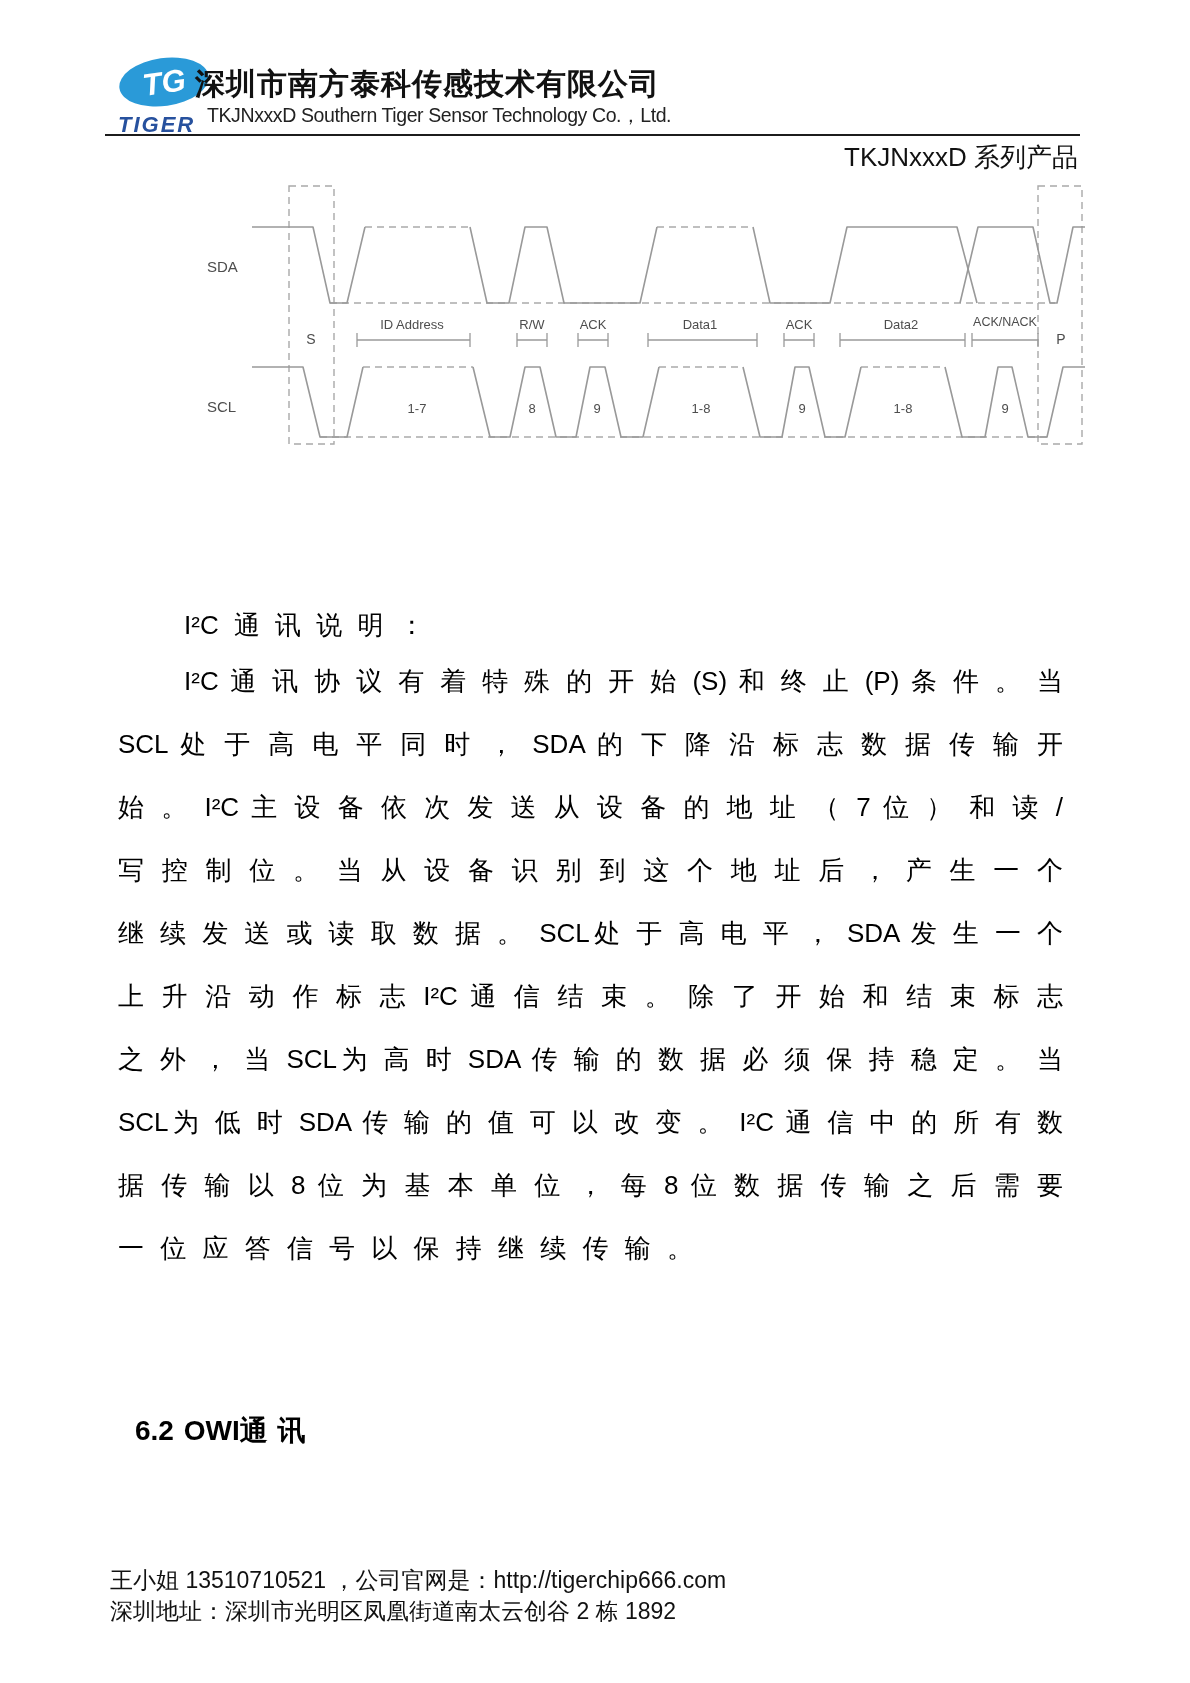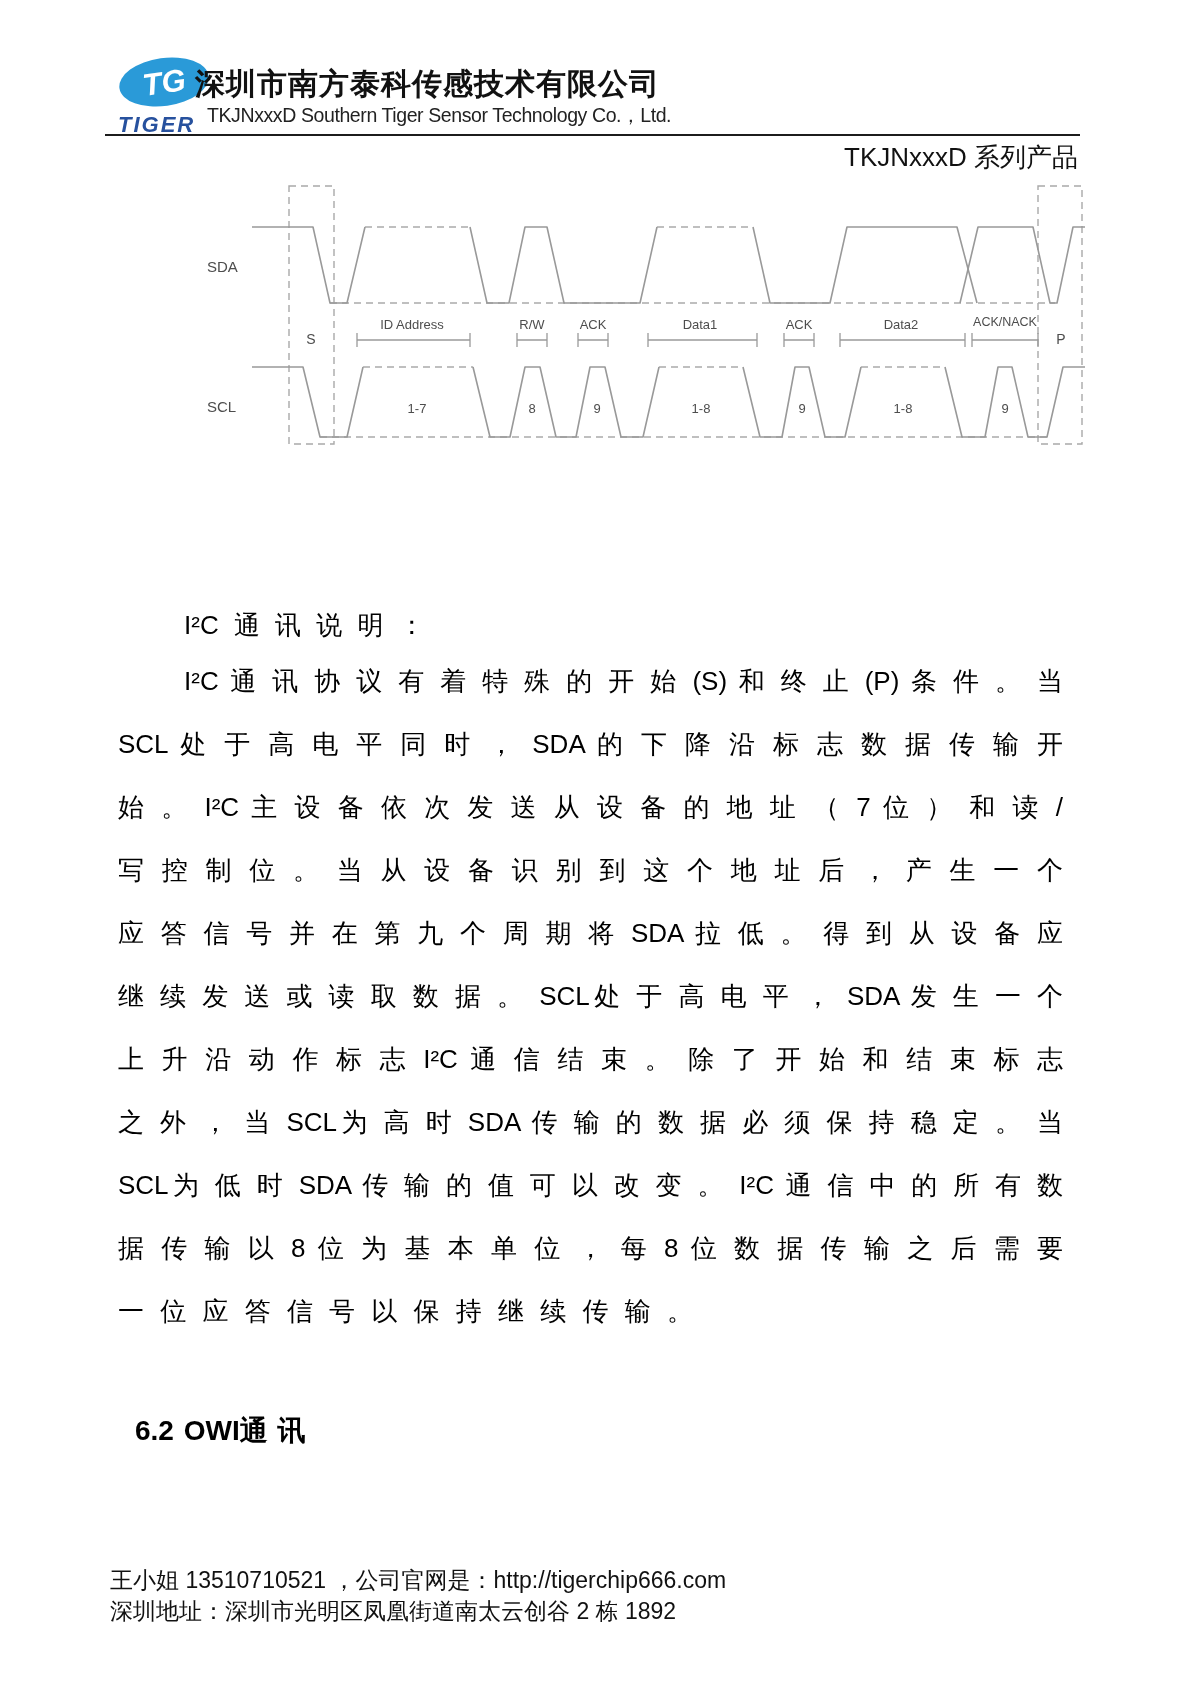--- a/index.html
+++ b/index.html
@@ -122,21 +122,20 @@
   <text x="810" y="233" font-size="13" text-anchor="middle">9</text>
 </svg>
 
 <div class="abs body-heading">I²C 通 讯 说 明 ：</div>
 
 <div class="abs para">
   <div class="pline first">I²C 通 讯 协 议 有 着 特 殊 的 开 始 (S) 和 终 止 (P) 条 件 。 当</div>
   <div class="pline">SCL 处 于 高 电 平 同 时 ， SDA 的 下 降 沿 标 志 数 据 传 输 开</div>
   <div class="pline">始 。 I²C 主 设 备 依 次 发 送 从 设 备 的 地 址 （ 7 位 ） 和 读 /</div>
   <div class="pline">写 控 制 位 。 当 从 设 备 识 别 到 这 个 地 址 后 ， 产 生 一 个</div>
-  <div class="pline">应 答 信 号 并 在 第 九 个 周 期 将 SDA 拉 低 。 得 到 从 设 备 应</div>
   <div class="pline">继 续 发 送 或 读 取 数 据 。 SCL处 于 高 电 平 ， SDA 发 生 一 个</div>
   <div class="pline">上 升 沿 动 作 标 志 I²C 通 信 结 束 。 除 了 开 始 和 结 束 标 志</div>
   <div class="pline">之 外 ， 当 SCL为 高 时 SDA 传 输 的 数 据 必 须 保 持 稳 定 。 当</div>
   <div class="pline">SCL为 低 时 SDA 传 输 的 值 可 以 改 变 。 I²C 通 信 中 的 所 有 数</div>
   <div class="pline">据 传 输 以 8 位 为 基 本 单 位 ， 每 8 位 数 据 传 输 之 后 需 要</div>
   <div class="pline last">一 位 应 答 信 号 以 保 持 继 续 传 输 。</div>
 </div>
 
 <div class="abs section-heading">6.2 OWI通 讯</div>
 

